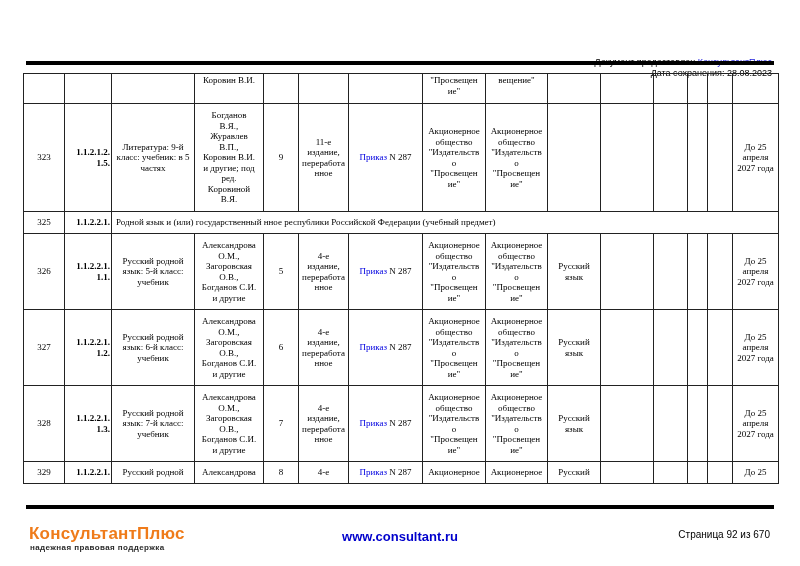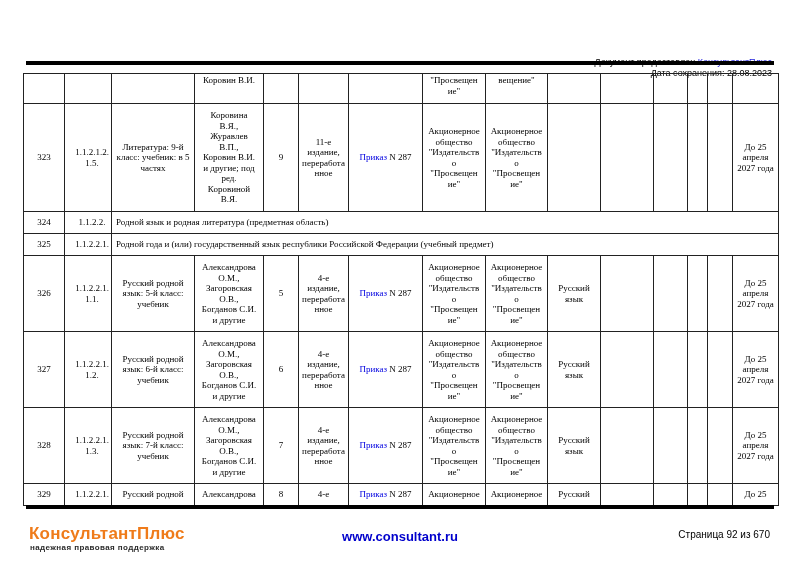--- a/index.html
+++ b/index.html
@@ -19,21 +19,21 @@
   .rule-bottom { top:505px; }
   
   table.grid { position:absolute; left:23px; top:73px; width:755px;
                border-collapse:collapse; table-layout:fixed; }
   table.grid td {
     border:1px solid #222; vertical-align:middle; text-align:center;
     font-family:"Liberation Serif", serif; font-size:9px; line-height:10.5px;
     padding:1px 1px; white-space:pre-line; overflow:hidden;
   }
   table.grid tr.v-top td { vertical-align:top; }
-  table.grid td.ta-left { text-align:center; padding-left:9px; }
+  table.grid td.ta-left { text-align:right; padding-left:9px;font-weight:bold; }
   table.grid td.merged  { text-align:left; padding-left:4px; }
   .order-link { color:#0000e0; cursor:pointer; }
   
   .footer-logo { position:absolute; left:29px; top:524px; color:#ef7b1a;
                  font-size:17px; font-weight:bold; letter-spacing:0.2px; }
   .footer-tagline { position:absolute; left:30px; top:543px; font-size:8px;
                     font-weight:bold; color:#2b2b2b; letter-spacing:0.4px; }
   .footer-url { position:absolute; left:0; width:800px; top:529px; text-align:center;
                 color:#0000cc; font-weight:bold; font-size:13px; }
   .footer-url span { cursor:pointer; }
@@ -89,21 +89,21 @@
           <td></td>
           <td></td>
         </tr>
         <tr style="height: 108px;">
           <td>323</td>
           <td class="ta-left">1.1.2.1.2.
 1.5.</td>
           <td>Литература: 9-й
 класс: учебник: в 5
 частях</td>
-          <td>Коровина
+          <td>Богданов
 В.Я.,
 Журавлев
 В.П.,
 Коровин В.И.
 и другие; под
 ред.
 Коровиной
 В.Я.</td>
           <td>9</td>
           <td>11-е
@@ -126,28 +126,23 @@
           <td></td>
           <td></td>
           <td></td>
           <td></td>
           <td></td>
           <td>До 25
 апреля
 2027 года</td>
         </tr>
         <tr style="height: 22px;">
-          <td>324</td>
-          <td class="ta-left">1.1.2.2.</td>
-          <td colspan="13" class="merged">Родной язык и родная литература (предметная область)</td>
-        </tr>
-        <tr style="height: 22px;">
           <td>325</td>
           <td class="ta-left">1.1.2.2.1.</td>
-          <td colspan="13" class="merged">Родной года и (или) государственный язык республики Российской Федерации (учебный предмет)</td>
+          <td colspan="13" class="merged">Родной язык и (или) государственный нное республики Российской Федерации (учебный предмет)</td>
         </tr>
         <tr style="height: 76px;">
           <td>326</td>
           <td class="ta-left">1.1.2.2.1.
 1.1.</td>
           <td>Русский родной
 язык: 5-й класс:
 учебник</td>
           <td>Александрова
 О.М.,

